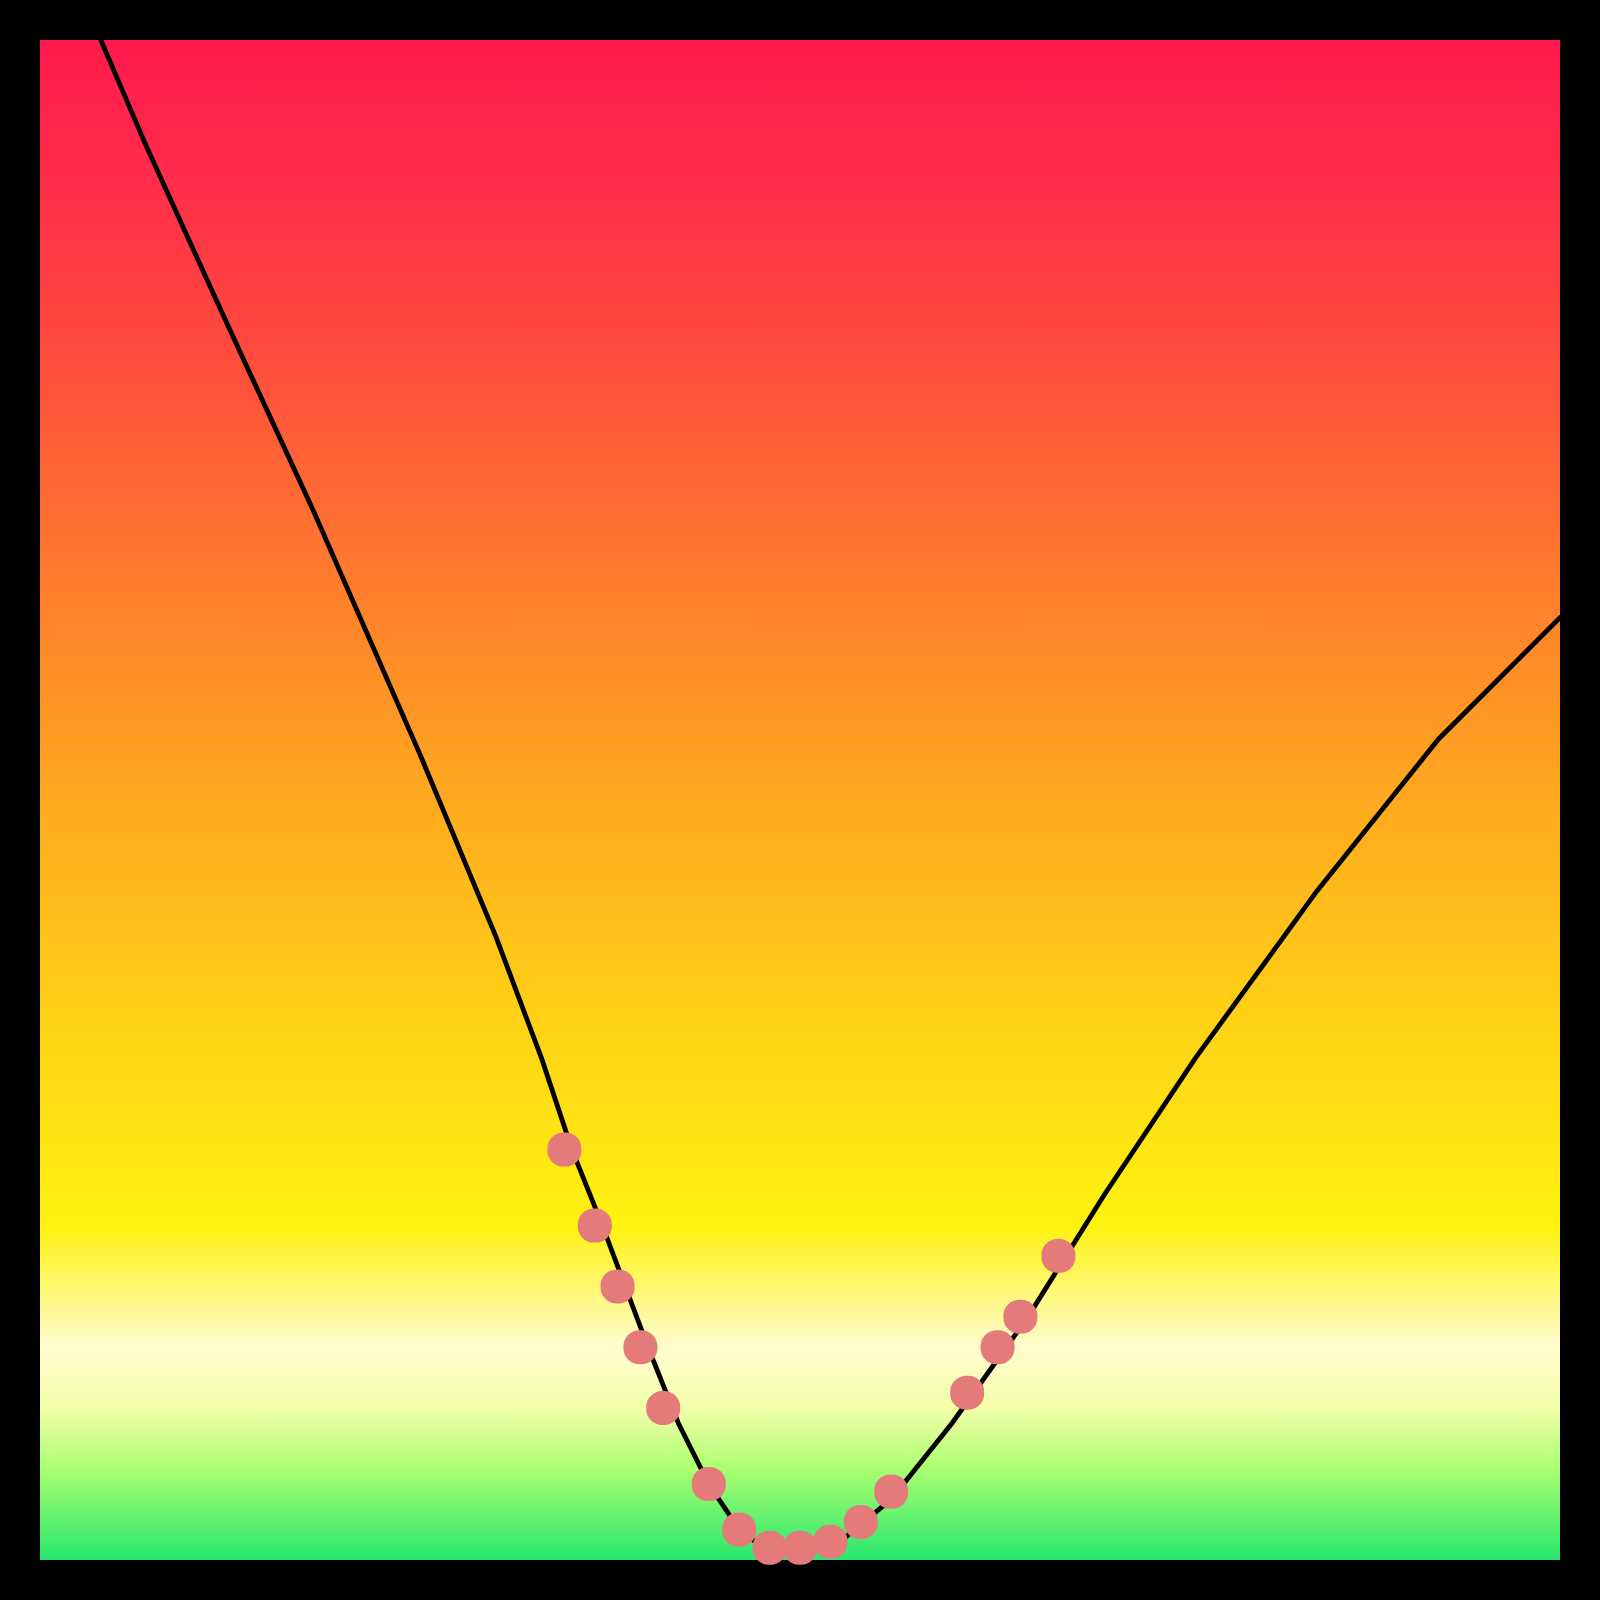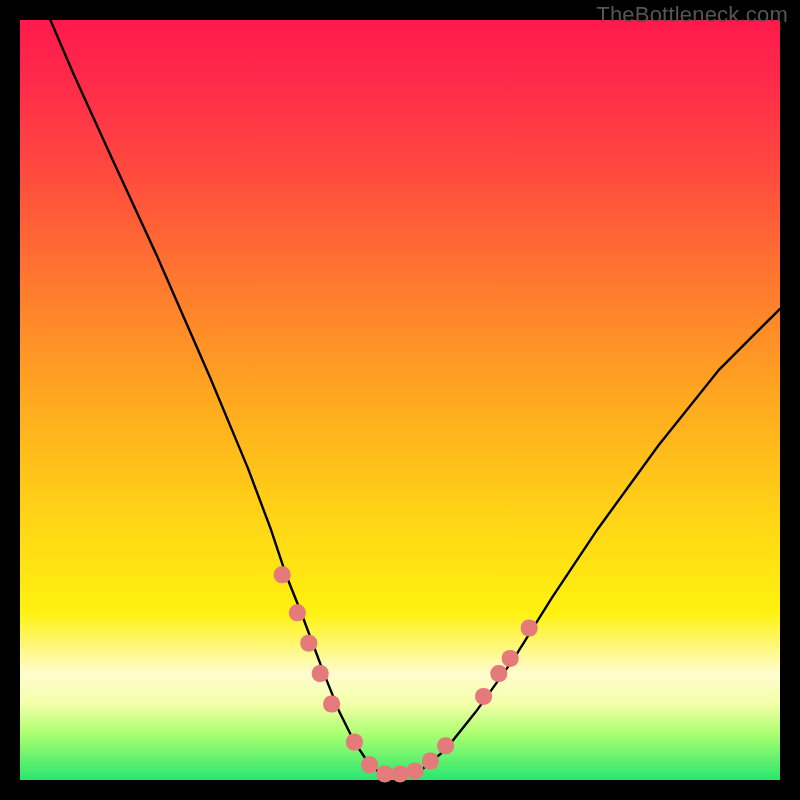--- a/index.html
+++ b/index.html
@@ -74,15 +74,14 @@
           <rect x="401.9" y="732.5" width="17" height="17" rx="8" ry="8" fill="#e47a7a"></rect>
           <rect x="417.1" y="717.3" width="17" height="17" rx="8" ry="8" fill="#e47a7a"></rect>
           <rect x="455.1" y="667.9" width="17" height="17" rx="8" ry="8" fill="#e47a7a"></rect>
           <rect x="470.3" y="645.1" width="17" height="17" rx="8" ry="8" fill="#e47a7a"></rect>
           <rect x="481.7" y="629.9" width="17" height="17" rx="8" ry="8" fill="#e47a7a"></rect>
           <rect x="500.7" y="599.5" width="17" height="17" rx="8" ry="8" fill="#e47a7a"></rect>
         </g>
     </svg>
   </div>
 
-  <div class="watermark">TheBottleneck.com</div>
 
 </div>
 
 </body></html>

